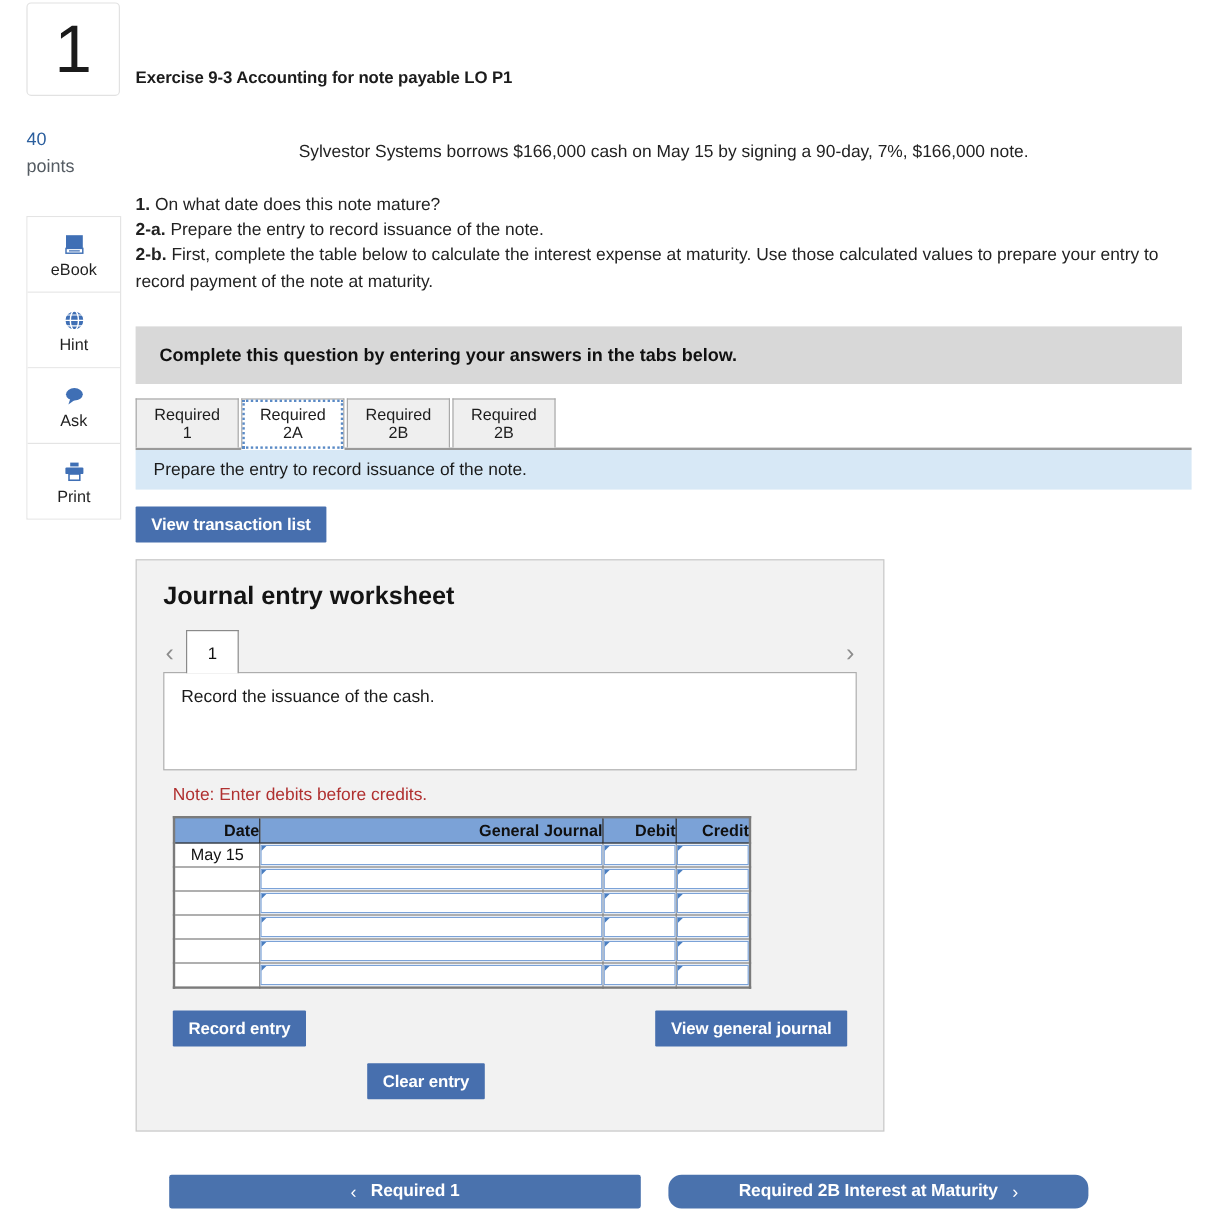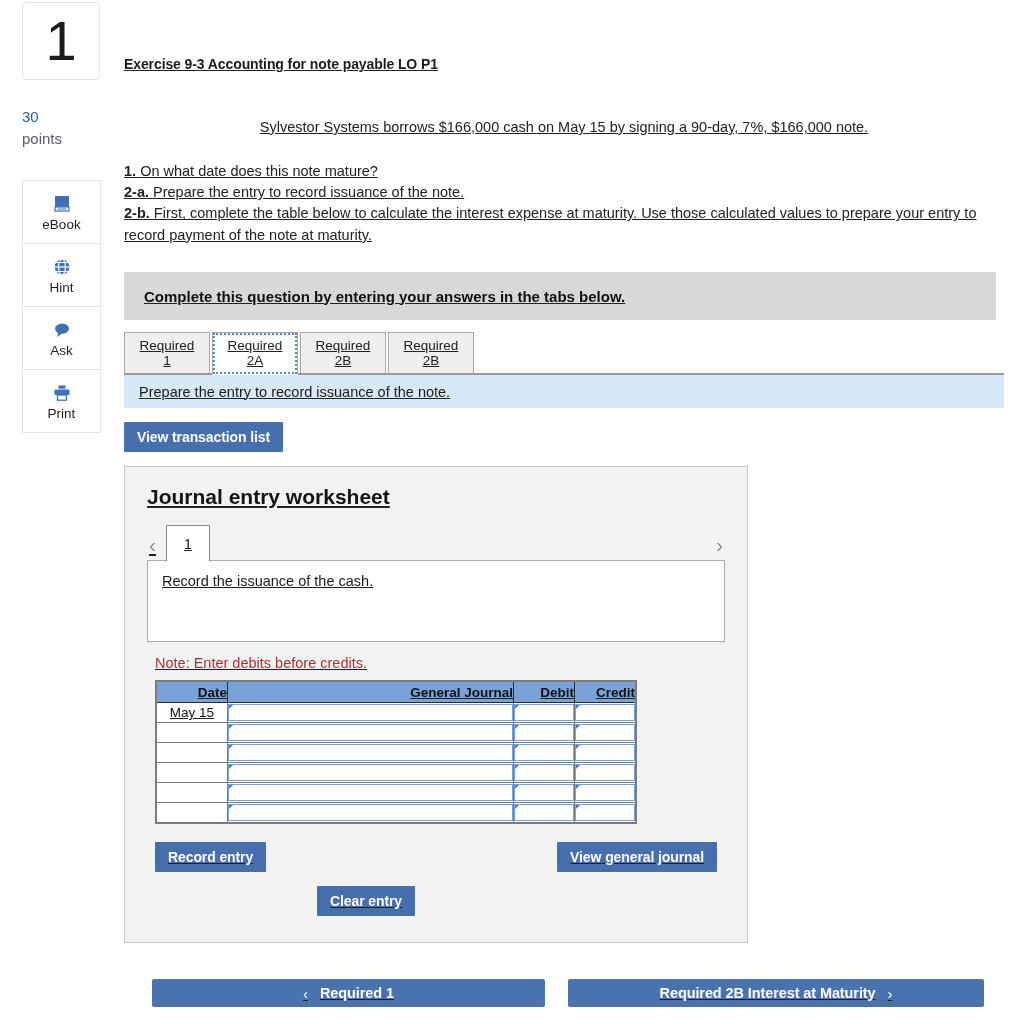--- a/index.html
+++ b/index.html
@@ -86,24 +86,23 @@
   .tool-label {
     font-size: 13.5px;
     color: #1f1f1f;
     line-height: 1;
   }
   .tool-ico { width: 22px; height: 22px; display:block; }
 
   
   #main {
     position: absolute;
-    left: 124px;
+    left: 113px;
     top: 0;
     width: 880px;
-    text-decoration: underline;
   }
   .ex-title {
     font-size: 14px;
     font-weight: bold;
     color: #1c1c1c;
     margin: 0;
     padding-top: 56px;
     letter-spacing: -0.1px;
   }
   .prompt-lead {
@@ -347,34 +346,34 @@
     height: 28px;
     cursor: pointer;
     border-radius: 2px;
     display: flex;
     align-items: center;
     justify-content: center;
     gap: 12px;
     letter-spacing: -0.1px;
   }
   .navbtn.prev { width: 393px; }
-  .navbtn.next { width: 416px; }
+  .navbtn.next { width: 350px; border-radius: 11px; }
   .chev { font-size: 15px; font-weight: normal; }
 </style>
 </head>
 <body>
 
 <div id="left-rail">
 
   <div class="qnum-box">
     <span>1</span>
   </div>
 
   <div class="points-wrap">
-    <span class="points-val">30</span>
+    <span class="points-val">40</span>
     <span class="points-lbl">points</span>
   </div>
 
   <div class="tool-stack">
 
     <div class="tool-item">
       <span class="tool-ico">
         <svg viewBox="0 0 22 22" width="22" height="22">
           <rect x="4" y="3" width="14" height="14" fill="#3f6fb5"></rect>
           <rect x="4" y="14" width="14" height="4" fill="#ffffff"></rect>

